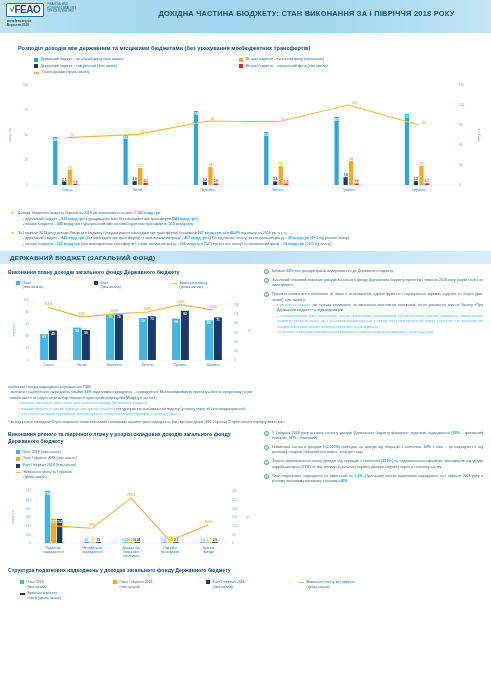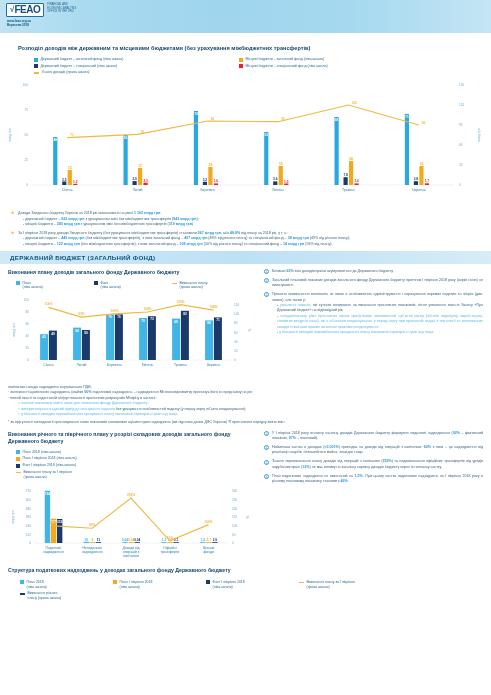--- a/index.html
+++ b/index.html
@@ -92,20 +92,21 @@
       <div class="logo-sub">
         <div>FINANCIAL AND</div>
         <div>ECONOMIC ANALYSIS</div>
         <div>OFFICE IN THE VRU</div>
       </div>
     </div>
     <div style="position:absolute;left:6px;top:18px;">
       <div class="logo-url">www.feao.org.ua</div>
       <div class="logo-date">Вересень 2018</div>
     </div>
+    <div class="header-title">ДОХІДНА ЧАСТИНА БЮДЖЕТУ:  СТАН ВИКОНАННЯ ЗА І ПІВРІЧЧЯ 2018 РОКУ</div>
   </div>
 
   <div style="padding:12px 10px 0 4px;">
     <div class="sec-title">Розподіл доходів між державним та місцевими бюджетами (без урахування міжбюджетних трансфертів)</div>
   </div>
 
   <div style="padding:6px 0 0 34px;">
     <div class="legend" id="legend1" style="width: 430px;">
         <div class="lg-item" style="width: 205px; margin-right: 0px;">
           <span class="sw" style="background: rgb(41, 168, 224);"></span>

